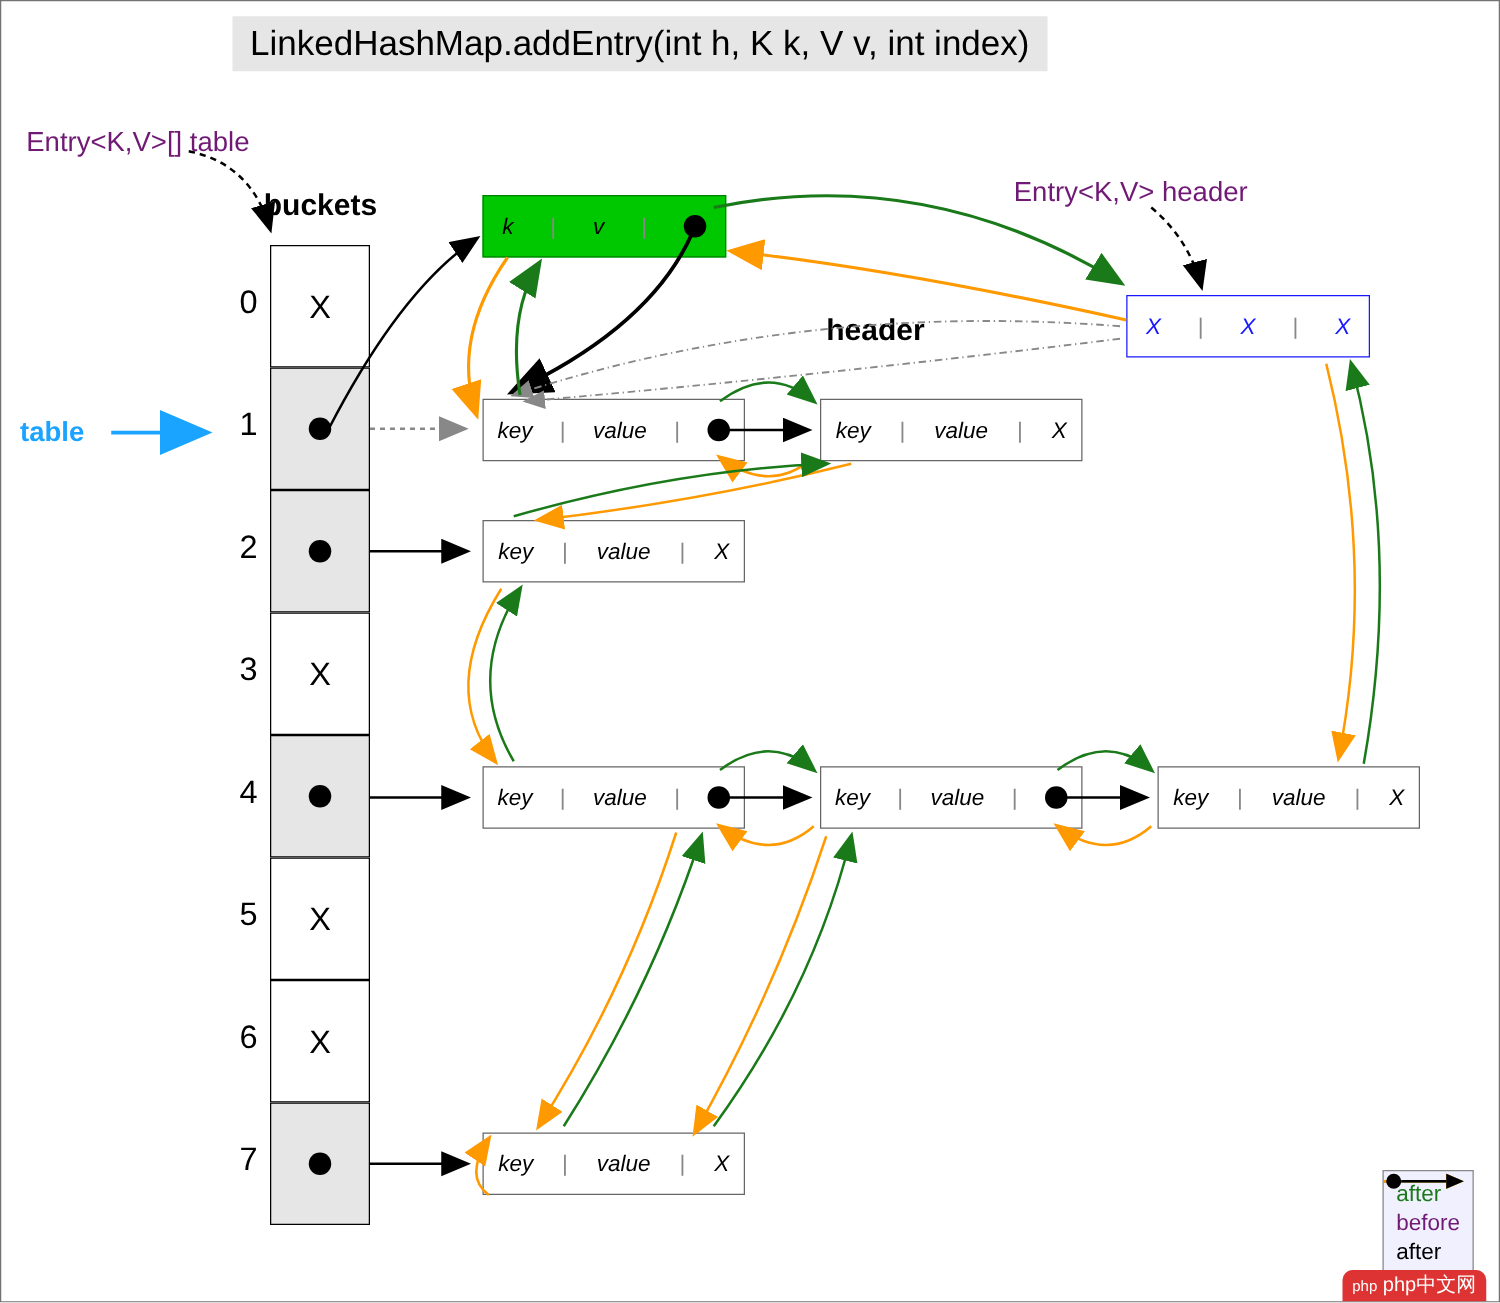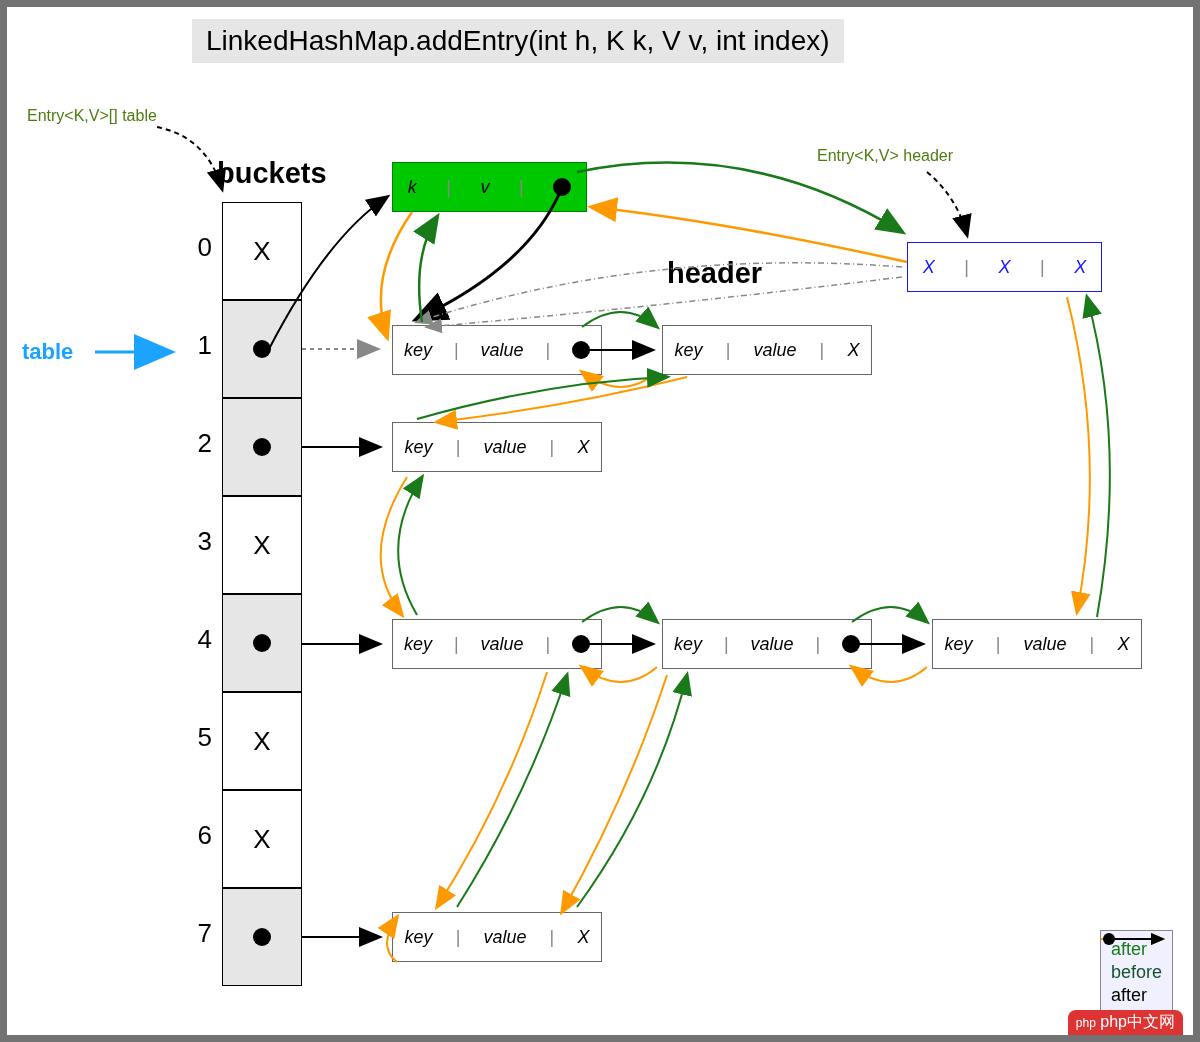--- a/index.html
+++ b/index.html
@@ -1,19 +1,19 @@
 <!DOCTYPE html>
 <html><head>
 <meta charset="utf-8">
 <style>
   html,body{margin:0;padding:0;font-family:Verdana,Geneva,sans-serif;background:#fff}
-  .canvas{position:relative;width:1200px;height:1042px;border:7px solid #737373;box-sizing:border-box}
+  .canvas{position:relative;width:1200px;height:1042px;border:1px solid #737373;box-sizing:border-box}
   .title{position:absolute;left:185px;top:12px;background:#e6e6e6;padding:6px 14px;font-size:28px}
-  .lbl{position:absolute;font-size:16px;color:#4d7c0f}
-  .bold{position:absolute;font-weight:bold;font-size:29px}
+  .lbl{position:absolute;font-size:22px;color:#701a75}
+  .bold{position:absolute;font-weight:bold;font-size:24px}
   .cell{position:absolute;width:80px;height:98px;border:1px solid #000;box-sizing:border-box;display:flex;align-items:center;justify-content:center;font-size:26px;background:#fff}
   .shade{background:#e6e6e6}
   .idx{position:absolute;font-size:26px;width:30px;text-align:right}
   .dot{width:18px;height:18px;background:#000;border-radius:50%}
   .entry{position:absolute;height:50px;border:1px solid #666;box-sizing:border-box;display:flex;align-items:center;justify-content:space-around;font-size:18px;font-style:italic;background:#fff}
   .entry .pipe{font-style:normal;color:#888}
   .entry .x{font-style:italic}
   .new{background:#00c800;border:1px solid #008000}
   .hdr{color:#1818ff;border:1px solid #1818ff}
   .legend{position:absolute;right:20px;bottom:20px;background:#f0f0ff;border:1px solid #888;padding:6px 10px;font-size:18px}
@@ -151,21 +151,21 @@
           <line x1="0" y1="8" x2="50" y2="8" stroke="#1a7a1a" stroke-width="2"></line>
           <polygon points="50,2 64,8 50,14" fill="#1a7a1a"></polygon>
         </svg>
       <span style="color:#1a7a1a">after</span>
     </div>
     <div>
       <svg width="70" height="16">
           <line x1="0" y1="8" x2="50" y2="8" stroke="#ff9900" stroke-width="2"></line>
           <polygon points="50,2 64,8 50,14" fill="#ff9900"></polygon>
         </svg>
-      <span style="color:#14532d">before</span>
+      <span style="color:#701a75">before</span>
     </div>
     <div>
       <svg width="70" height="16">
           <circle cx="8" cy="8" r="6" fill="#000"></circle>
           <line x1="14" y1="8" x2="50" y2="8" stroke="#000" stroke-width="2"></line>
           <polygon points="50,2 64,8 50,14" fill="#000"></polygon>
         </svg>
       <span>after</span>
     </div>
   </div>

